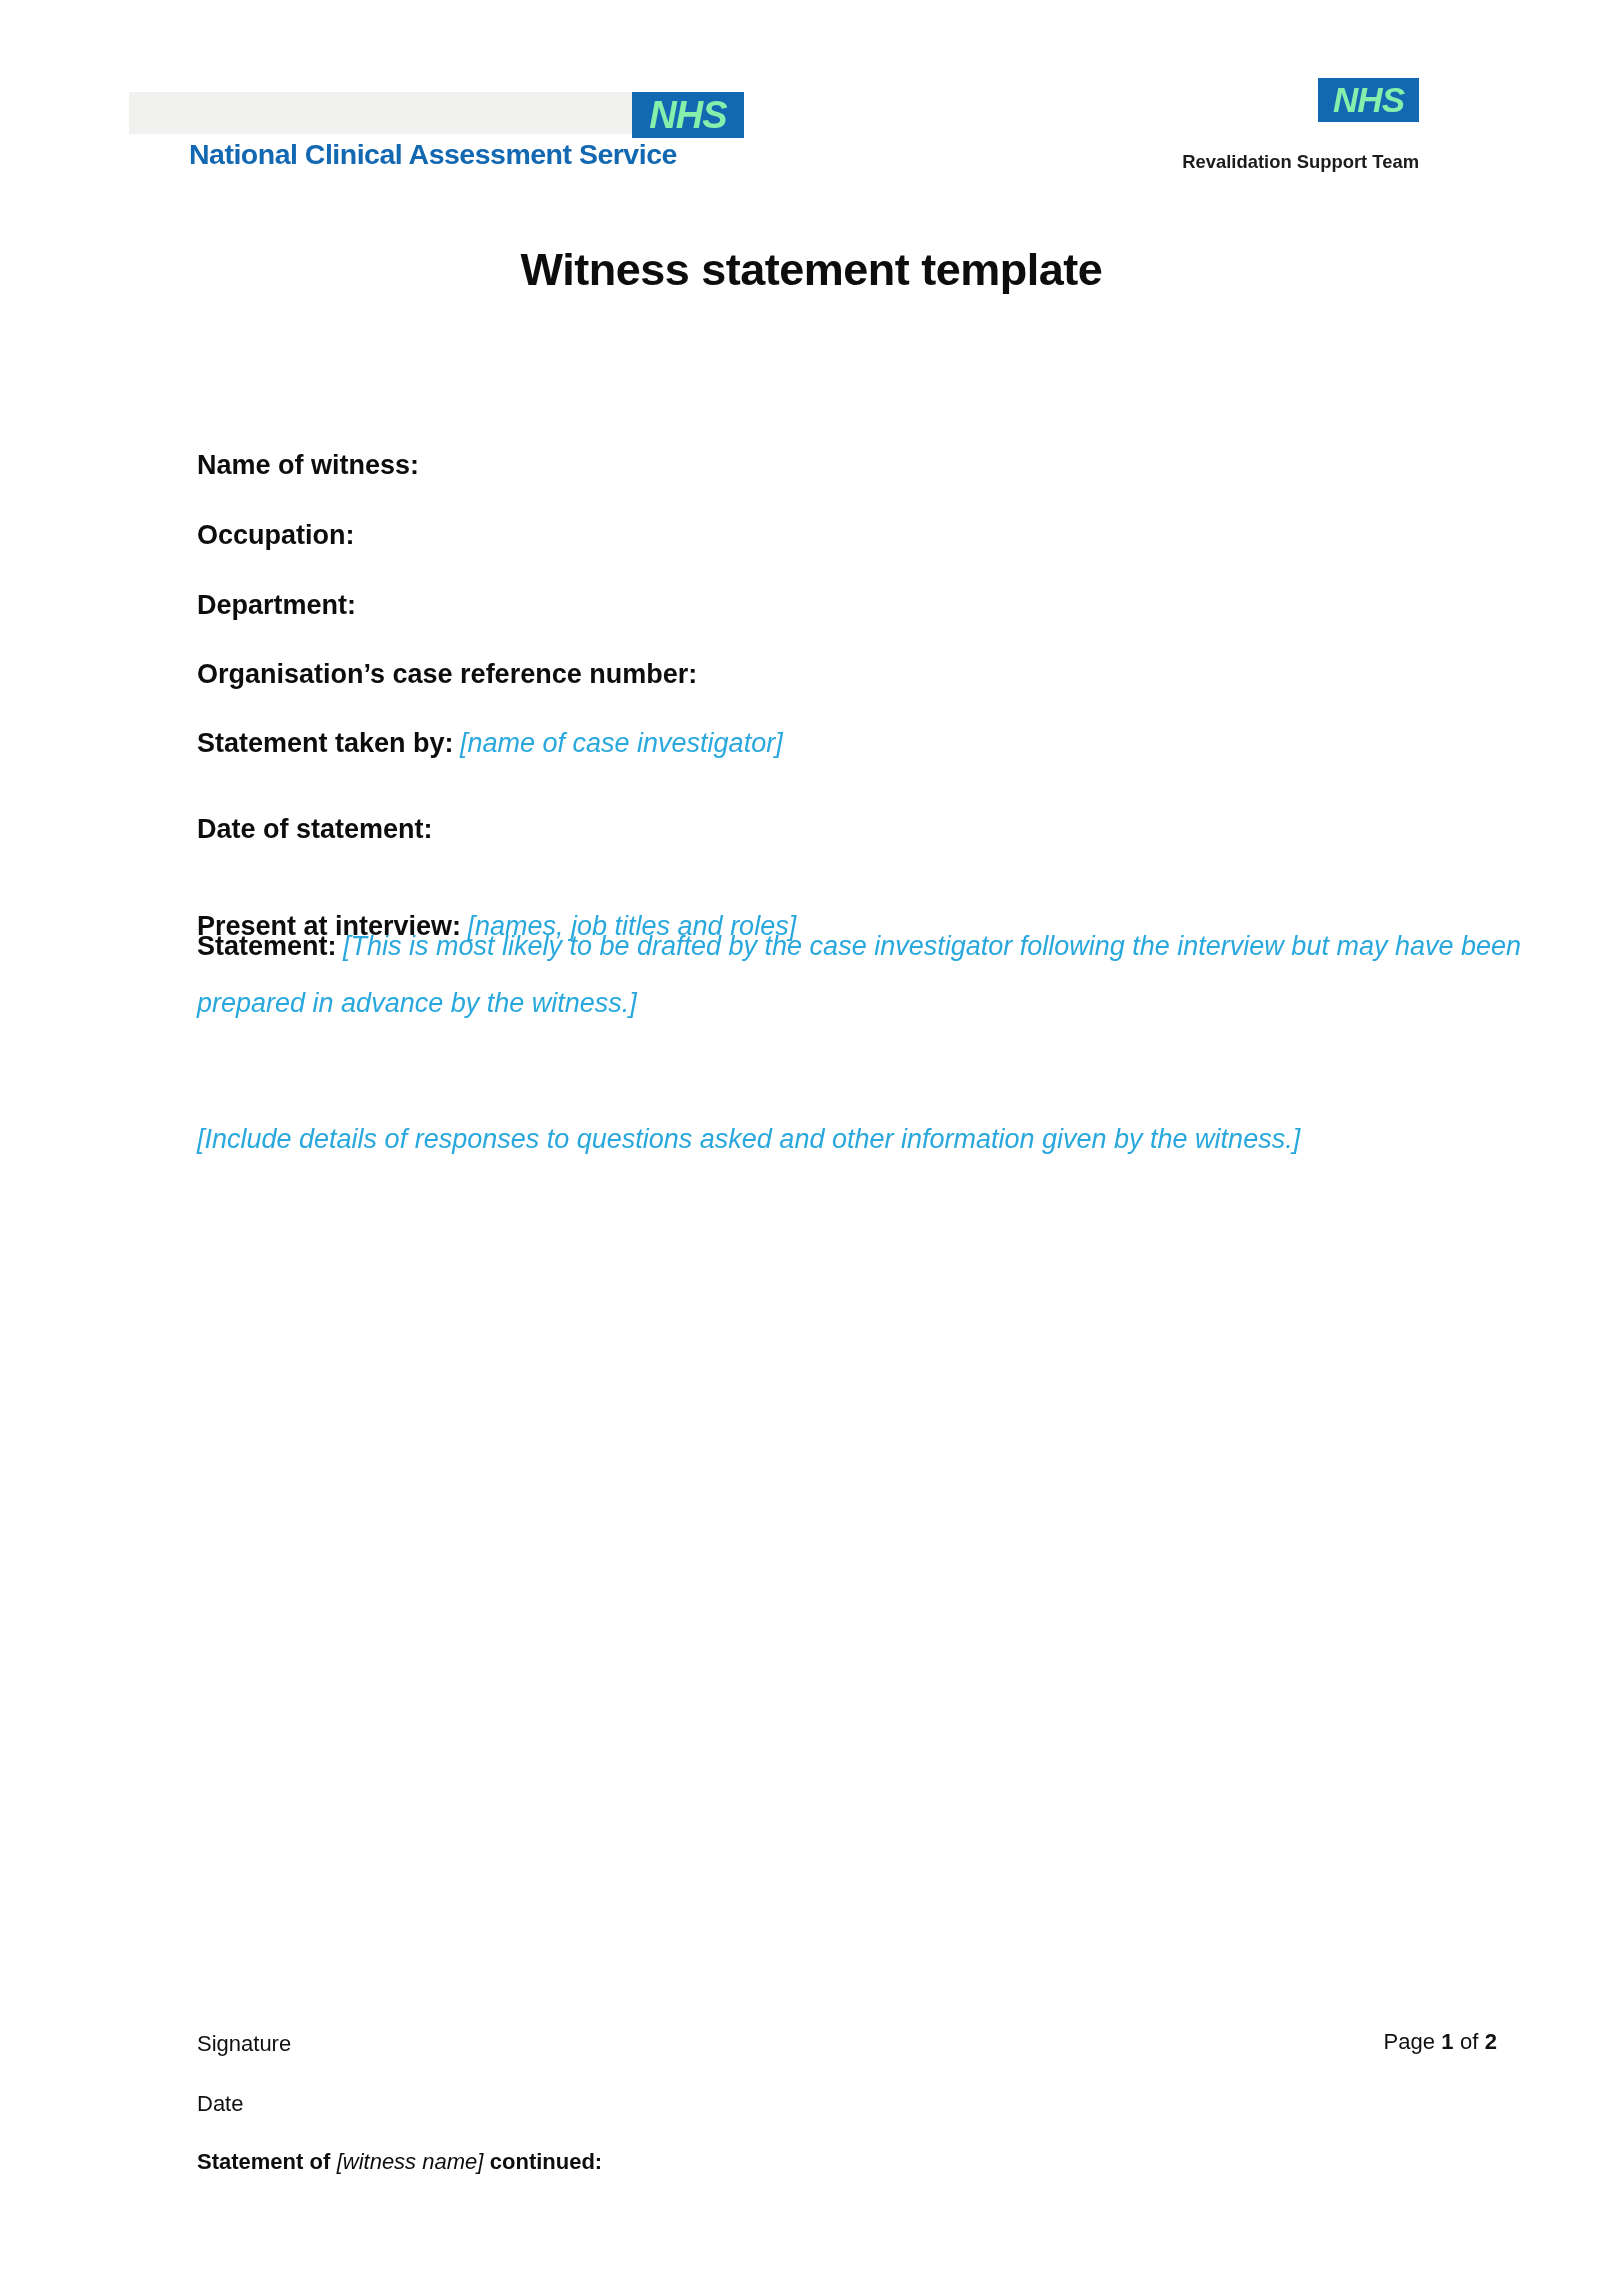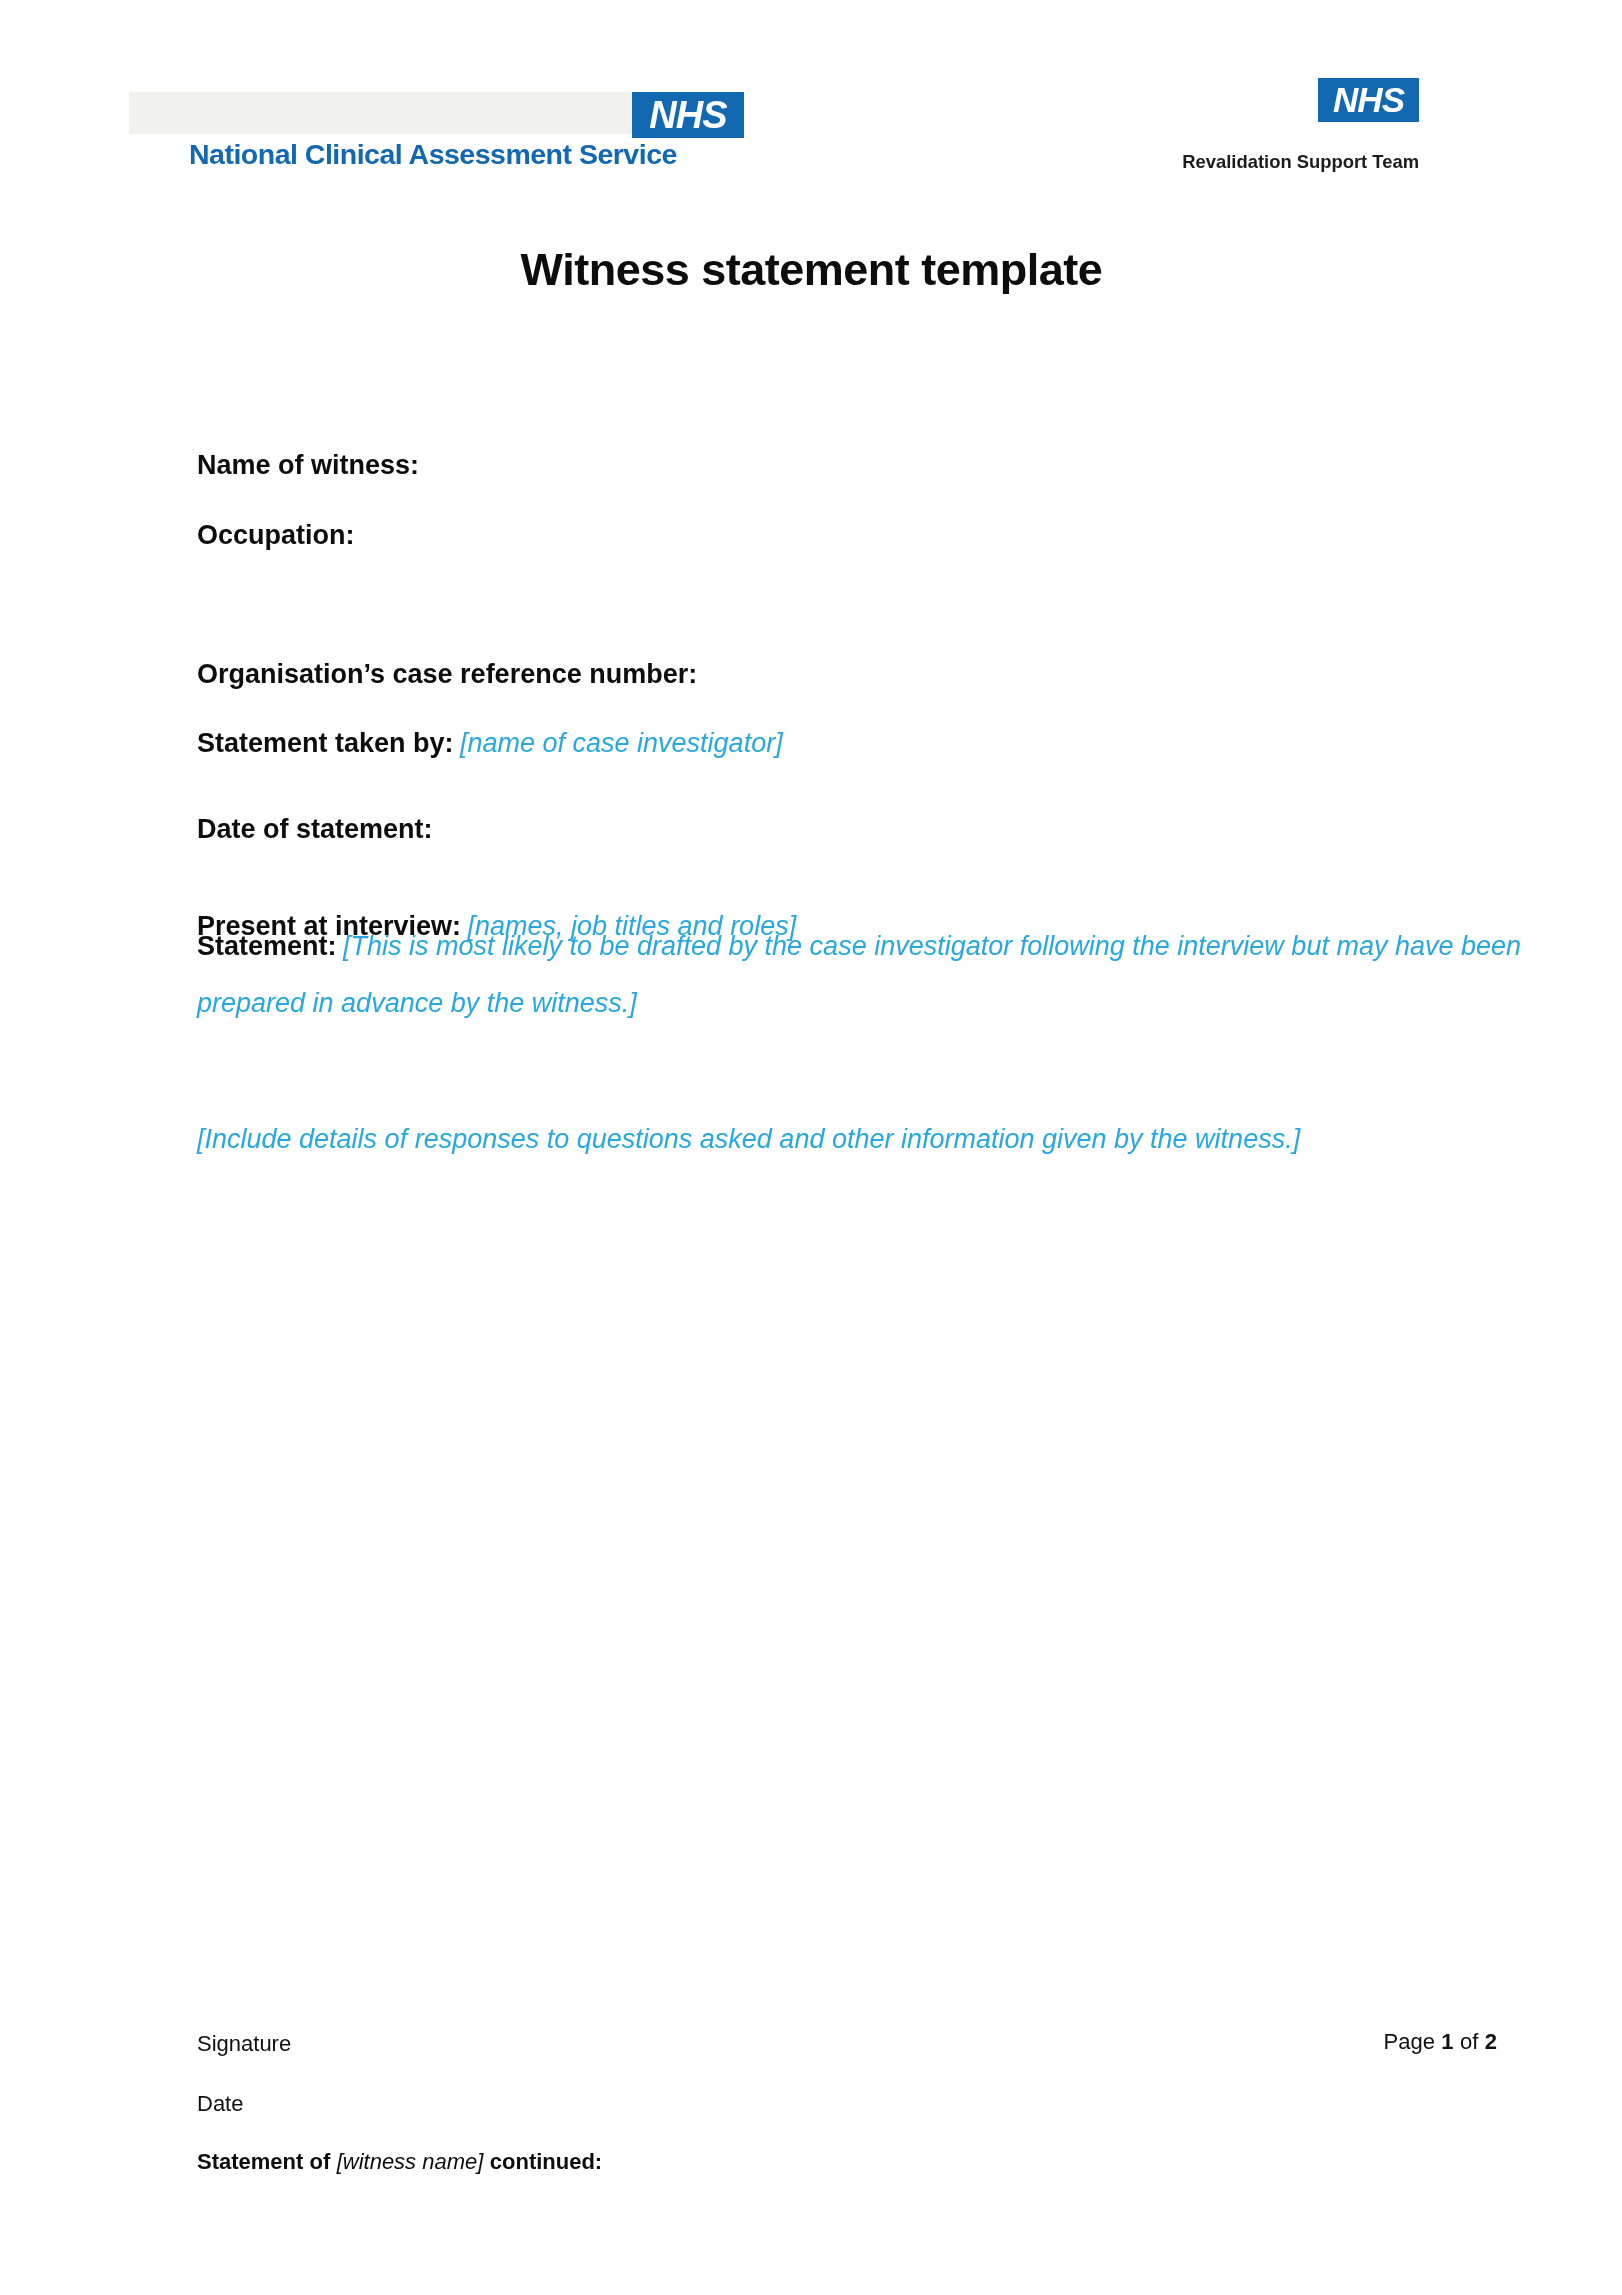--- a/index.html
+++ b/index.html
@@ -29,21 +29,21 @@
     position: absolute;
     left: 0;
     top: 0;
     width: 615px;
     height: 42px;
     background: #f1f1ef;
   }
   .nhs-box {
     position: absolute;
     background: #1268b1;
-    color: #ffffff;
+    color: #86efac;
     font-weight: bold;
     font-style: italic;
     display: flex;
     align-items: center;
     justify-content: center;
     letter-spacing: -0.9px;
   }
   .nhs-box-left {
     left: 503px;
     top: 0;
@@ -177,20 +177,23 @@
   </div>
 
   <div class="doc-title">Witness statement template</div>
 
   <div class="field" style="top:517px">
     <span class="label">Occupation:</span><span class="sp"></span><span class="placeholder"></span>
   </div>
   <div class="field" style="top:447px">
     <span class="label">Name of witness:</span><span class="sp"></span><span class="placeholder"></span>
   </div>
+  <div class="field" style="top:587px">
+    <span class="label">Department:</span><span class="sp"></span><span class="placeholder"></span>
+  </div>
   <div class="field" style="top:656px">
     <span class="label">Organisation’s case reference number:</span><span class="sp"></span><span class="placeholder"></span>
   </div>
   <div class="field" style="top:725px">
     <span class="label">Statement taken by:</span><span class="sp"></span><span class="placeholder">[name of case investigator]</span>
   </div>
   <div class="field" style="top:811px">
     <span class="label">Date of statement:</span><span class="sp"></span><span class="placeholder"></span>
   </div>
   <div class="field" style="top:908px">

